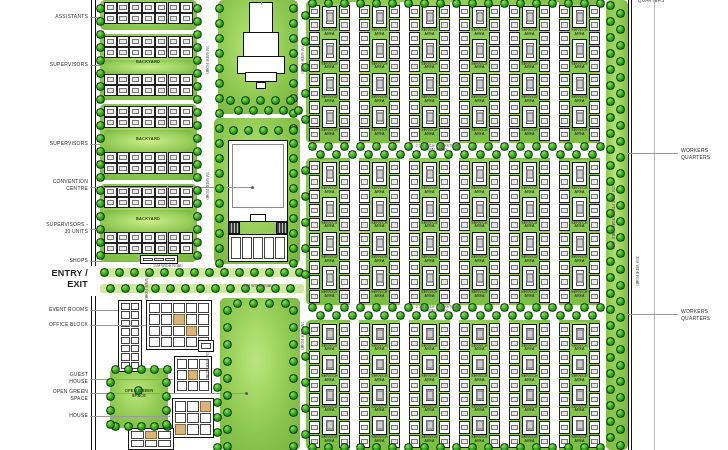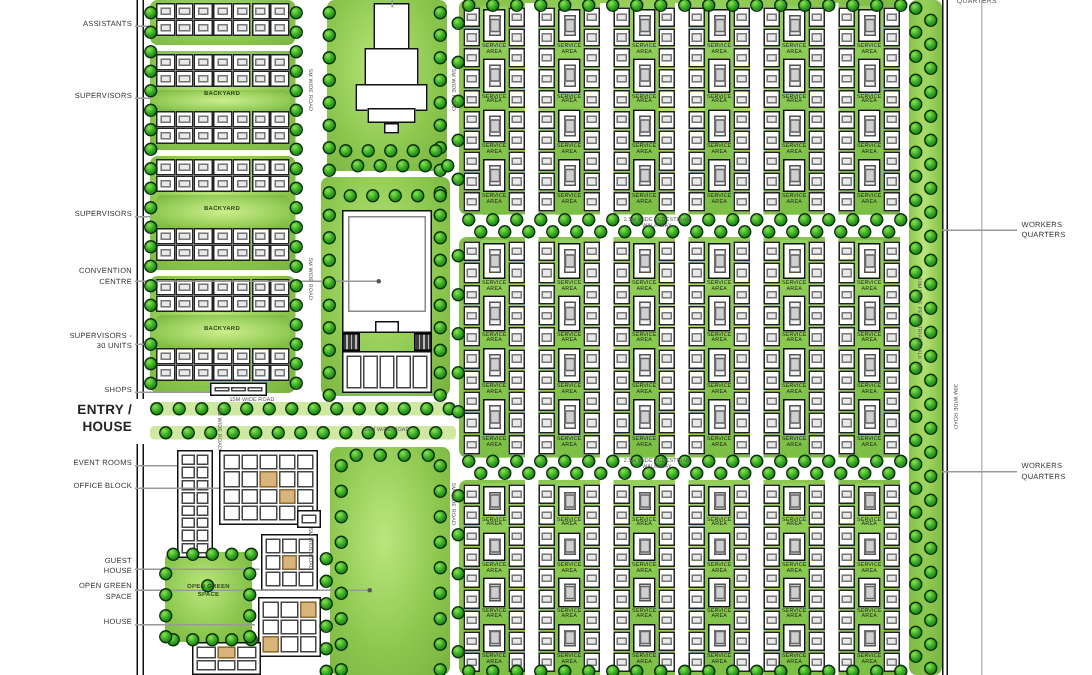--- a/index.html
+++ b/index.html
@@ -1237,21 +1237,21 @@
     <div class="tree" style="left: 217px; top: 447px;"></div>
     <div class="lbl right" style="left: 20px; top: 13px;">ASSISTANTS</div>
     <div class="lbl right" style="left: 20px; top: 61px;">SUPERVISORS</div>
     <div class="lbl right" style="left: 20px; top: 140px;">SUPERVISORS</div>
     <div class="lbl right" style="left: 20px; top: 178px;">CONVENTION
 CENTRE</div>
     <div class="lbl right" style="left: 20px; top: 221px;">SUPERVISORS -
 30 UNITS</div>
     <div class="lbl right" style="left: 20px; top: 257px;">SHOPS</div>
     <div class="lbl right big" style="left: 20px; top: 268px;">ENTRY /
-HOUSE</div>
+EXIT</div>
     <div class="lbl right" style="left: 20px; top: 306px;">EVENT ROOMS</div>
     <div class="lbl right" style="left: 20px; top: 321px;">OFFICE BLOCK</div>
     <div class="lbl right" style="left: 20px; top: 371px;">GUEST
 HOUSE</div>
     <div class="lbl right" style="left: 20px; top: 388px;">OPEN GREEN
 SPACE</div>
     <div class="lbl right" style="left: 20px; top: 412px;">HOUSE</div>
     <div class="lbl" style="left: 681px; top: 147px;">WORKERS
 QUARTERS</div>
     <div class="lbl" style="left: 681px; top: 308px;">WORKERS

